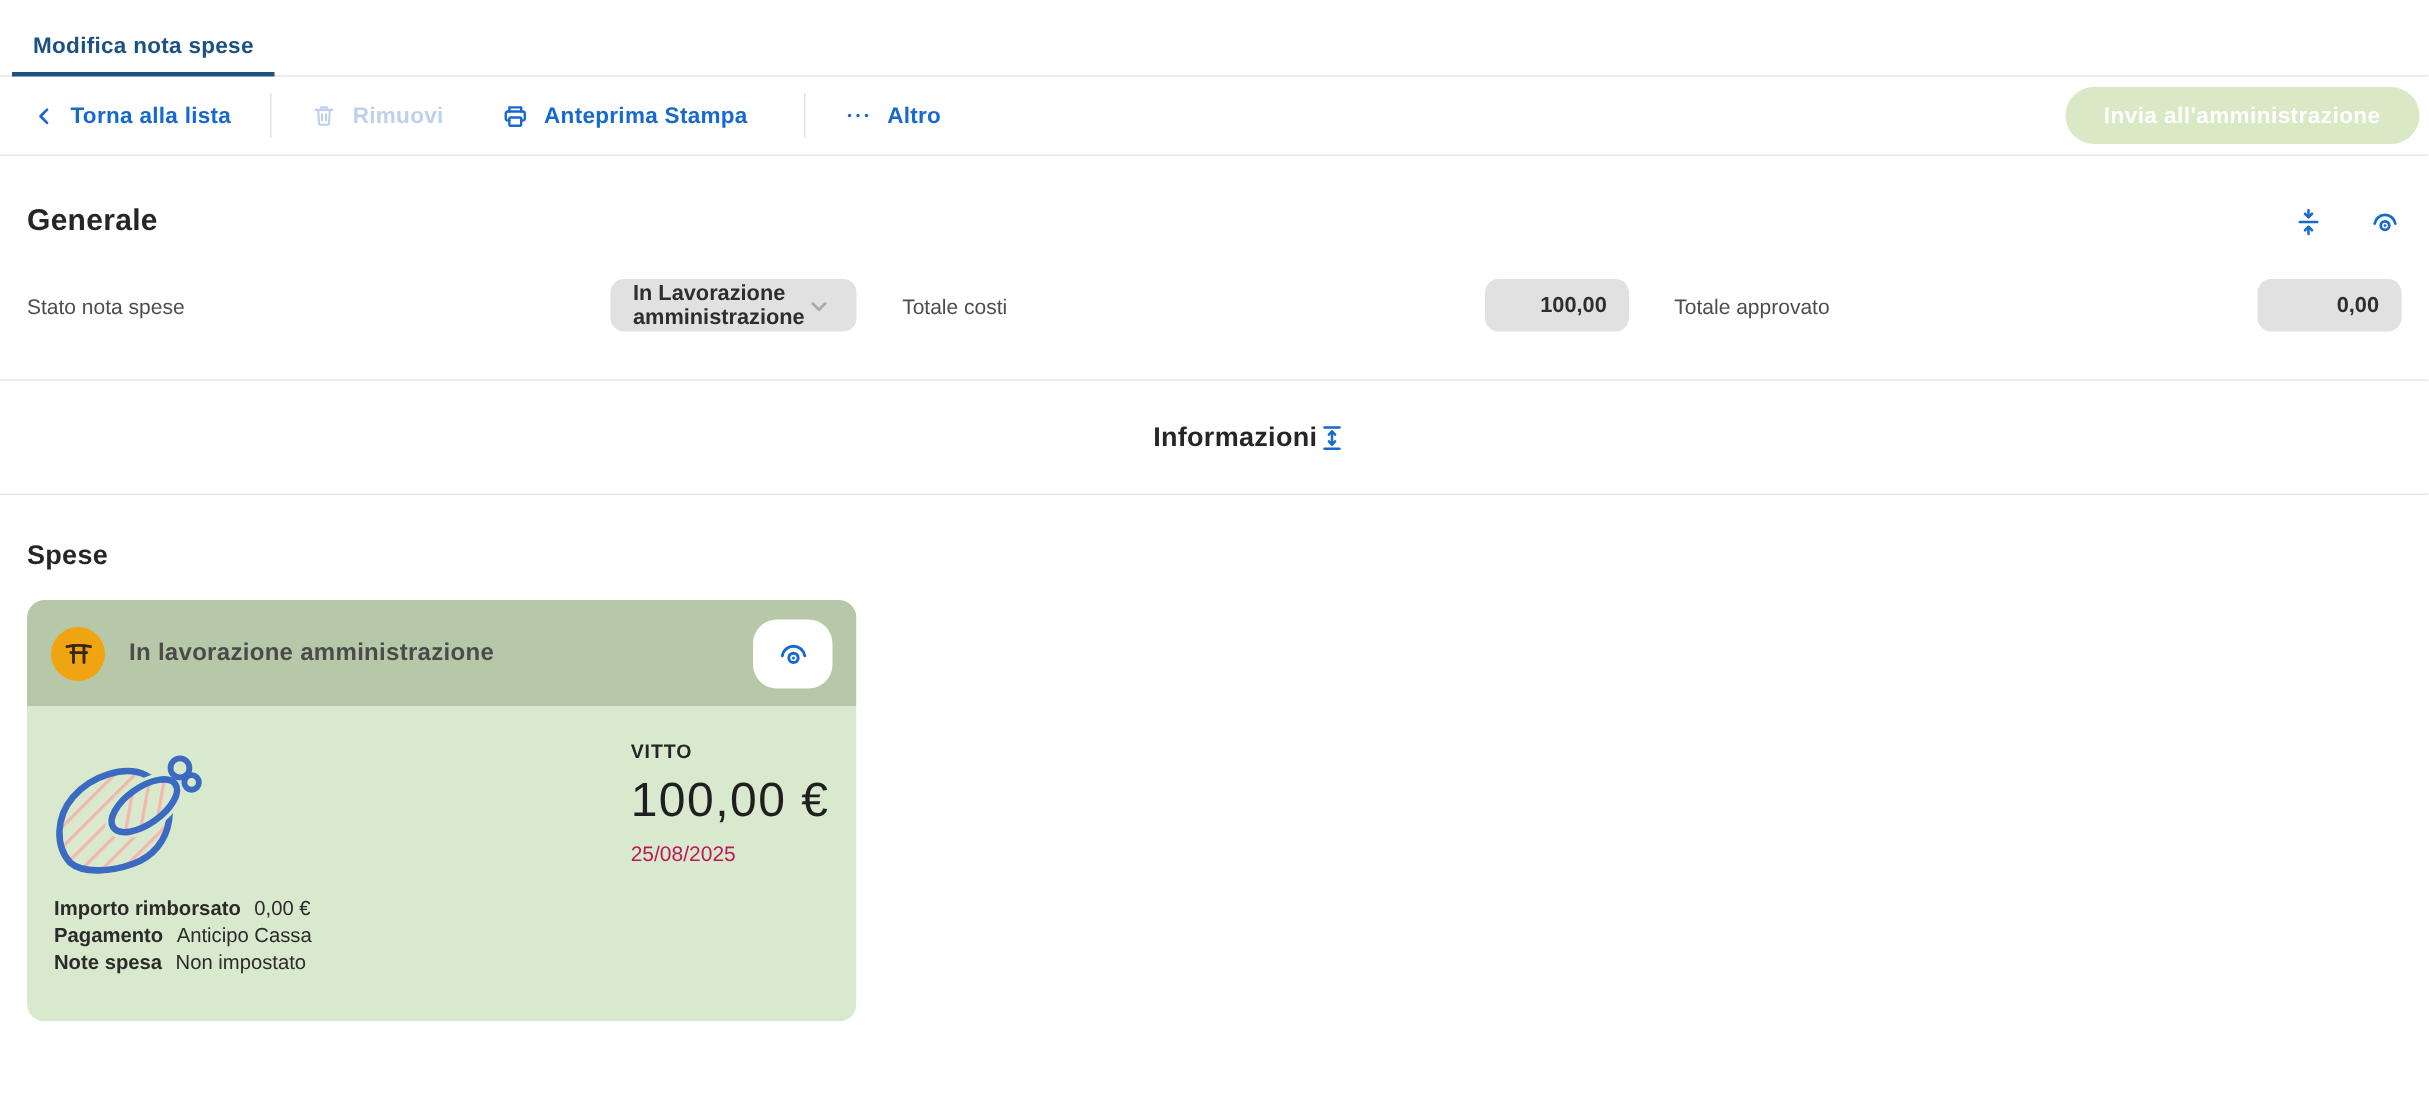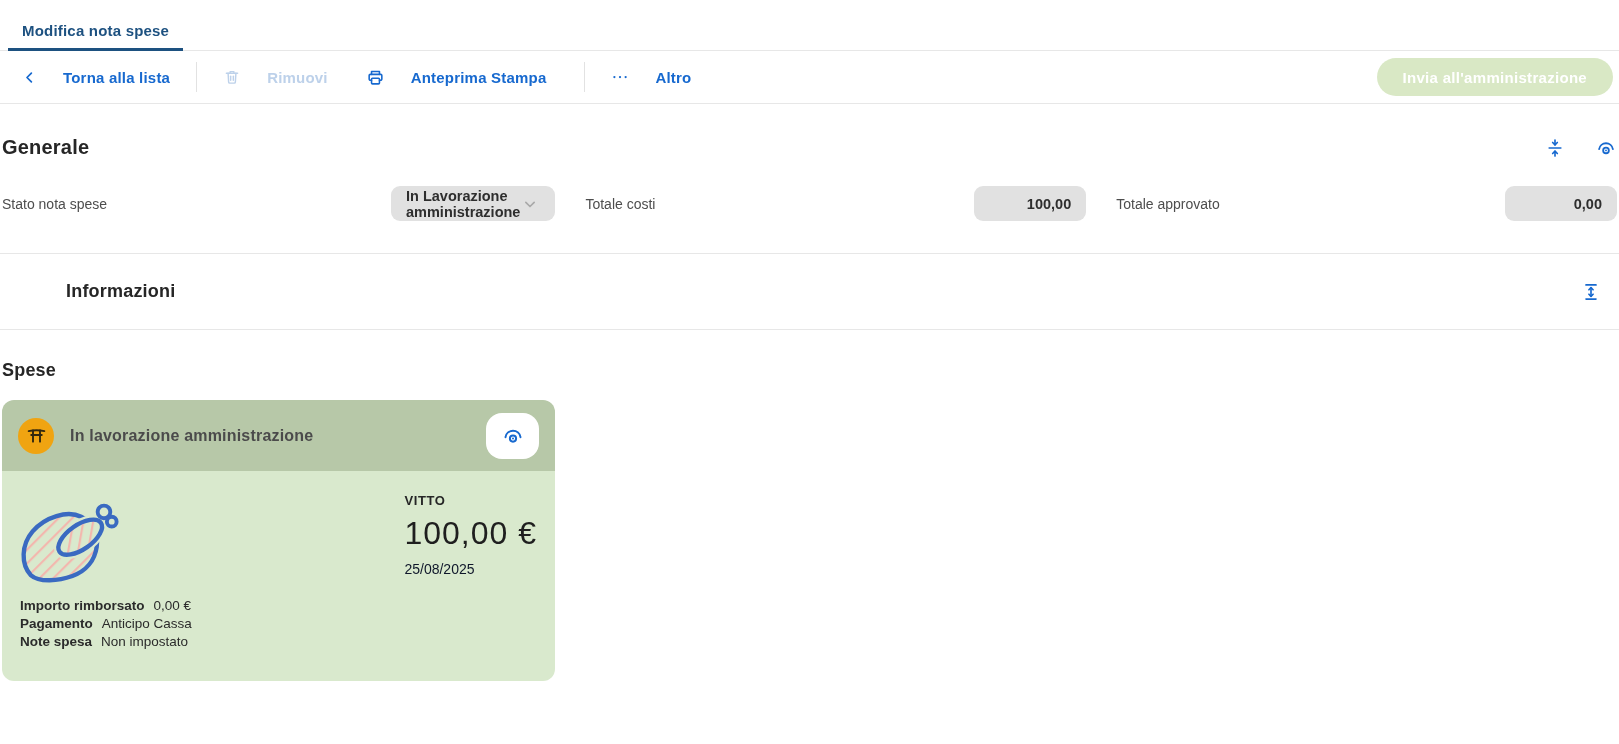--- a/index.html
+++ b/index.html
@@ -28,73 +28,73 @@
   .tabbar{height:51px;border-bottom:1px solid var(--divider);display:flex;align-items:flex-end;padding-left:8px;}
   .tab{
     padding:11px 14px 9px;margin-bottom:-1px;
     font-size:15px;font-weight:700;letter-spacing:.2px;color:var(--navy);
     border-bottom:3px solid var(--navy);cursor:pointer;white-space:nowrap;
   }
 
   
   .toolbar{height:53px;border-bottom:1px solid var(--divider);display:flex;align-items:center;padding:0 6px 0 12px;}
   .tbtn{
-    display:flex;align-items:center;gap:26px;border:none;background:none;cursor:pointer;
+    display:flex;align-items:center;gap:10px;border:none;background:none;cursor:pointer;
     color:var(--accent-blue);font-family:inherit;font-size:15px;font-weight:600;letter-spacing:.2px;
     padding:8px 10px;white-space:nowrap;
   }
   .tbtn.is-disabled{color:var(--disabled-blue);cursor:default;}
   .vdiv{width:1px;height:30px;background:#e2e2e2;margin:0 16px;}
   .spacer{flex:1;}
   .submit-btn{
     border:none;cursor:default;background:var(--submit-green);color:#fff;
     font-family:inherit;font-size:15px;font-weight:700;letter-spacing:.3px;
     height:38px;padding:0 26px;border-radius:20px;white-space:nowrap;
   }
 
   
-  .section{padding:0 2px;}
+  .section{padding:0 18px;}
   .sec-head{display:flex;align-items:center;justify-content:space-between;margin-top:32px;margin-bottom:27px;}
   .sec-title{font-size:20px;font-weight:700;letter-spacing:.2px;color:#262626;}
   .sec-icons{display:flex;align-items:center;gap:30px;}
   .icon-btn{border:none;background:none;padding:0;cursor:pointer;color:var(--accent-blue);}
 
   .form-grid{display:grid;grid-template-columns:1fr 1fr 1fr;column-gap:30px;row-gap:16px;padding-bottom:32px;}
   .form-row{display:flex;align-items:center;}
   .form-label{width:389px;flex:0 0 389px;font-size:14px;color:#4d4d4d;}
   .field{
     flex:1;height:35px;background:var(--field-gray);border-radius:9px;
     display:flex;align-items:center;padding:0 15px;
     font-size:14.5px;font-weight:600;color:#2e2e2e;
   }
   .field.select{justify-content:space-between;cursor:default;}
   .field.num{justify-content:flex-end;}
 
   .hr{border:none;border-top:1px solid var(--divider);margin:0;}
 
-  .info-row{height:75px;display:flex;align-items:center;justify-content:space-between;padding:0 18px;margin-left:48px;}
+  .info-row{height:75px;display:flex;align-items:center;justify-content:center;padding:0 18px;margin-left:48px;}
 
   
   .spese-title{font-size:18px;font-weight:700;letter-spacing:.2px;color:#262626;margin:30px 0 19px;}
   .card{width:553px;border-radius:12px;overflow:hidden;}
   .card-head{background:var(--card-header-green);height:71px;display:flex;align-items:center;padding:0 16px;}
   .badge{width:36px;height:36px;flex:0 0 36px;border-radius:50%;background:var(--orange);display:flex;align-items:center;justify-content:center;}
   .card-status{margin-left:16px;font-size:16px;font-weight:600;color:#4b4b4b;letter-spacing:.2px;}
   .eye-btn{
     margin-left:auto;width:53px;height:46px;border:none;cursor:pointer;
     background:#fff;border-radius:16px;color:var(--accent-blue);
     display:flex;align-items:center;justify-content:center;
   }
   .card-body{background:var(--card-body-green);height:210px;padding:12px 18px 14px;}
   .top-row{display:flex;justify-content:space-between;align-items:flex-start;}
   .turkey{margin-top:16px;}
   .amount-block{padding-top:10px;}
   .category{font-size:13px;font-weight:700;letter-spacing:.6px;color:#262626;}
   .amount{font-size:32px;font-weight:500;letter-spacing:1px;color:#1f1f1f;margin-top:7px;}
-  .date{font-size:14px;color:#0f172a;margin-top:9px;}
+  .date{font-size:14px;color:#be185d;margin-top:9px;}
   .details{margin-top:10px;font-size:13.5px;color:#2b2b2b;line-height:18px;}
   .details .lbl{font-weight:700;margin-right:9px;}
 </style>
 </head>
 <body>
 
 <div>
 
   <header class="tabbar">
     <div class="tab">

